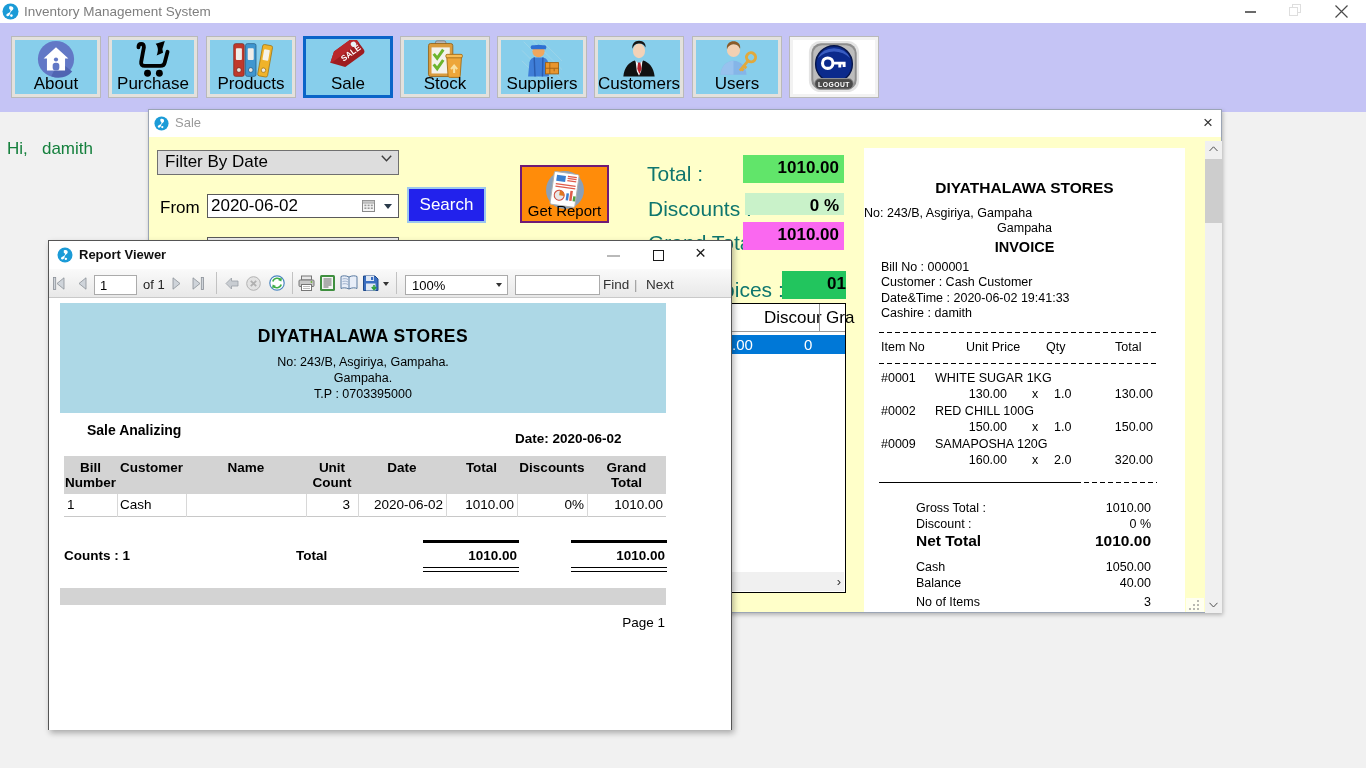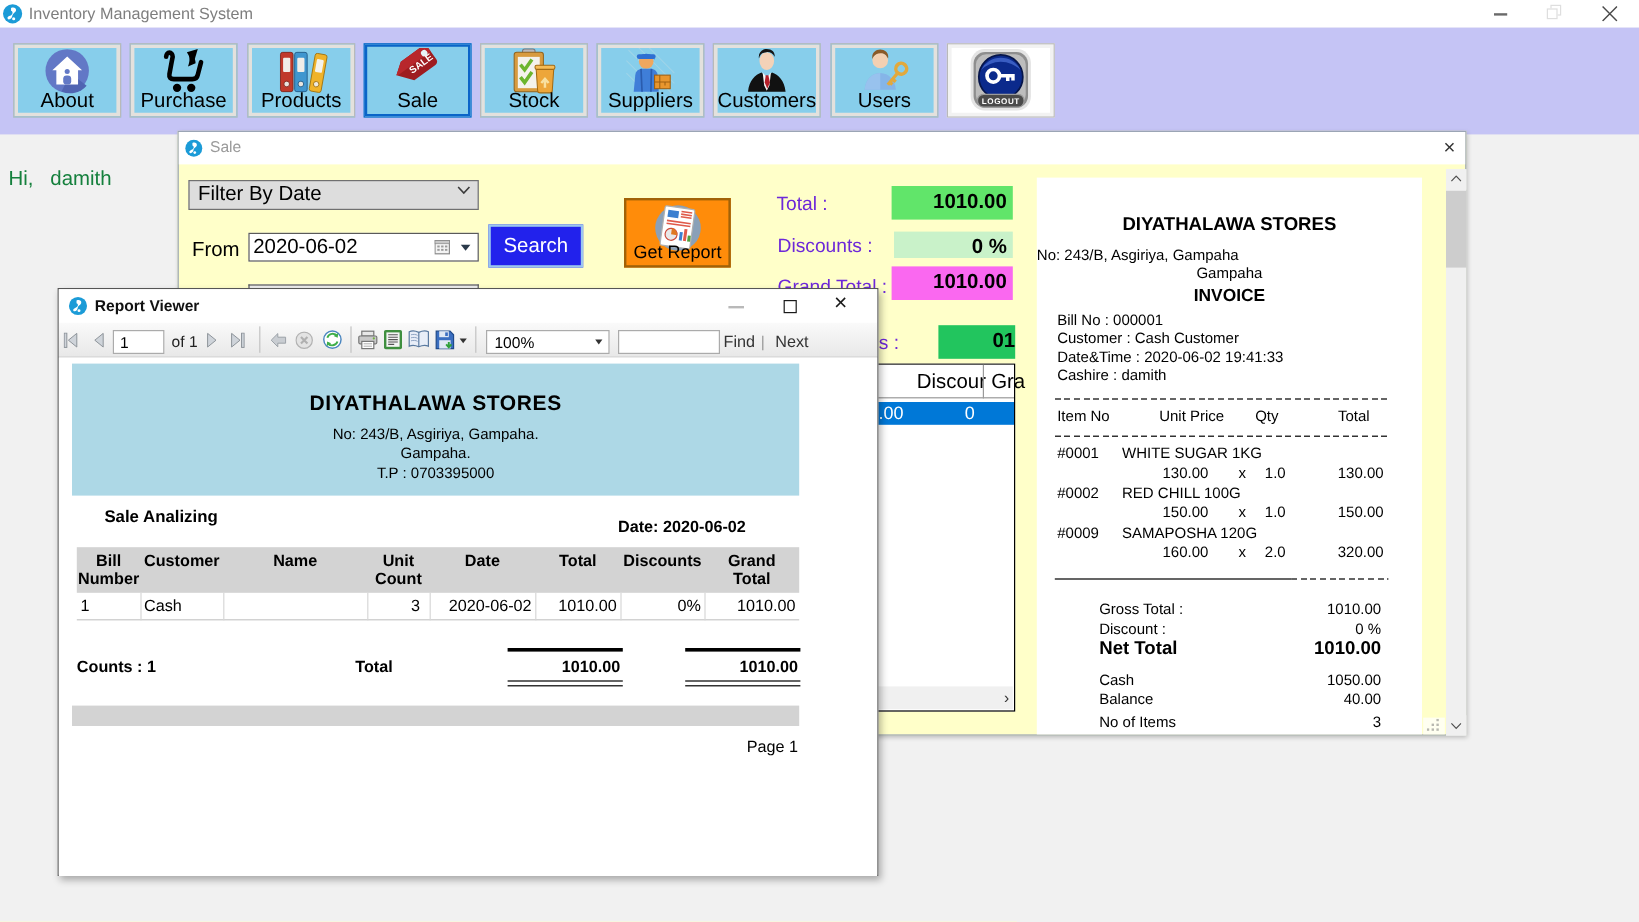--- a/index.html
+++ b/index.html
@@ -30,23 +30,23 @@
 #saletitle .txt { left:26px; top:5px; font-size:13px; color:#9a9a9a; }
 #salex { left:1054px; top:3px; font-size:17px; color:#333; }
 
 .combo { left:8px; top:40px; width:242px; height:25px; background:#dddddd; border:1px solid #707070; font-size:17px; color:#000; padding:1px 0 0 7px; }
 .combo .chev { position:absolute; right:6px; top:4px; }
 #fromlbl { left:11px; top:88px; font-size:17px; }
 #dateinput { left:58px; top:84px; width:192px; height:24px; background:#fff; border:1px solid #5a5a5a; font-size:17px; padding:1px 0 0 3px; }
 #dateinput .cal { position:absolute; right:22px; top:4px; width:14px; height:14px; }
 #dateinput .dar { position:absolute; right:6px; top:9px; width:0; height:0; border-left:4.5px solid transparent; border-right:4.5px solid transparent; border-top:5.5px solid #2a3a4a; }
 #searchbtn { left:258px; top:77px; width:79px; height:36px; background:#2222ec; border:2px solid #9cc7ee; color:#fff; font-size:17px; text-align:center; padding-top:6px; }
-#getreport { left:371px; top:55px; width:89px; height:58px; background:#ff8c0a; border:2px solid #a16207; text-align:center; }
+#getreport { left:371px; top:55px; width:89px; height:58px; background:#ff8c0a; border:2px solid #701a75; text-align:center; }
 #getreport .lbl { position:absolute; bottom:2px; left:0; right:0; font-size:15px; color:#000; }
-.tlab { font-size:16px; color:#6d28d9;text-align:right; }
+.tlab { font-size:21px; color:#0f766e;text-align:right; }
 .tbox { font-size:17px; font-weight:bold; color:#000; text-align:right; padding:3px 5px 0 0; }
 #lab1 { left:498px; top:52px; } #box1 { left:594px; top:45px; width:101px; height:28px; background:#61e56a; }
 #lab2 { left:499px; top:87px; } #box2 { left:596px; top:83px; width:99px; height:22px; background:#c9f2c9; }
 #lab3 { left:499px; top:121px; } #box3 { left:594px; top:112px; width:101px; height:28px; background:#fa68f0; }
 #lab4 { left:490px; top:168px; } #box4 { left:633px; top:161px; width:64px; height:28px; background:#22c55e; text-align:right; padding-right:0; }
 
 #grid { left:499px; top:193px; width:198px; height:290px; background:#fff; border:1px solid #000; }
 #grid .hdr { position:absolute; top:0; left:0; right:0; height:28px; background:#fff; border-bottom:1px solid #9a9a9a; font-size:17px; }
 #gridrow { position:absolute; top:31px; left:0; right:0; height:19px; background:#0078d7; color:#fff; font-size:15px; }
 #gridhsb { position:absolute; left:1px; right:1px; bottom:1px; height:19px; background:#f0f0f0; }

